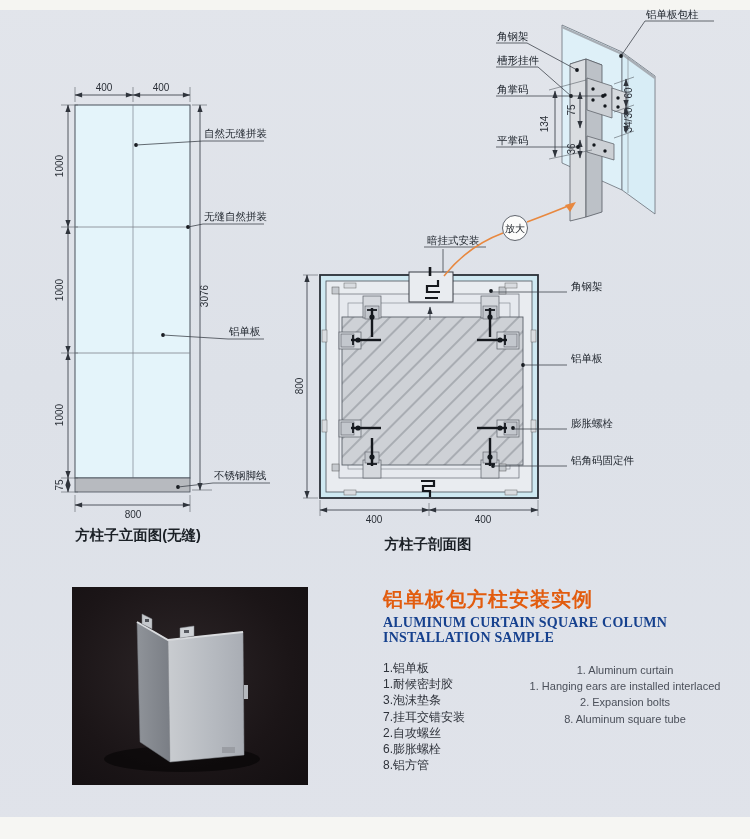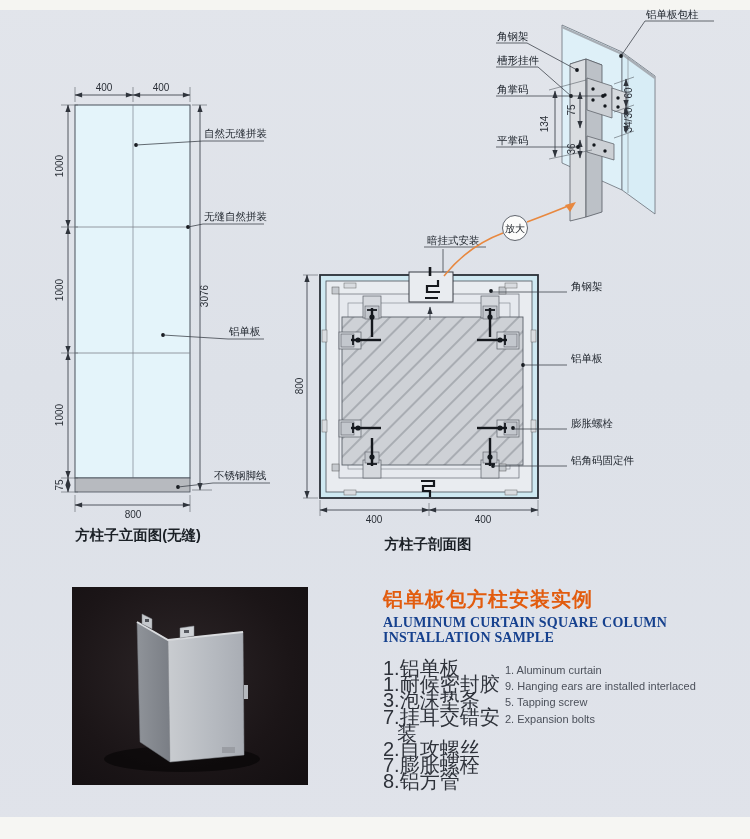--- a/index.html
+++ b/index.html
@@ -21,22 +21,22 @@
   .bolt{stroke:#15181d;stroke-width:2.4;fill:none}
   .bolthead{stroke:#15181d;stroke-width:1.8;fill:none}
 
   .photo{position:absolute;left:72px;top:587px;width:236px;height:198px;
          background:radial-gradient(ellipse at 45% 42%,#2c2527 0%,#1b1517 62%,#130f11 100%);}
   .info{position:absolute;left:383px;top:588px;width:362px;}
   .title{font-size:20px;font-weight:bold;color:#e25c0e;letter-spacing:1px;line-height:23px;}
   .subtitle{font-family:"Liberation Serif",serif;font-size:14px;font-weight:bold;color:#16418e;
             margin-top:4px;letter-spacing:0.2px;line-height:15px;}
   .lists{position:relative;margin-top:15px;height:160px;}
-  .list-cn{position:absolute;left:0;top:0;width:122px;font-size:20px;color:#2e323a;line-height:16.2px;}
-  .list-en{position:absolute;left:122px;top:2px;width:240px;font-size:11px;color:#4b505a;line-height:16.2px;}
+  .list-cn{position:absolute;left:0;top:0;width:122px;font-size:12px;color:#2e323a;line-height:16.2px;}
+  .list-en{position:absolute;left:122px;top:2px;width:240px;font-size:11px;color:#4b505a;line-height:16.2px;text-align:center;}
   .list-cn div{white-space:pre-line;text-indent:-14px;padding-left:14px;}
   .list-en div{white-space:pre-line;text-indent:-13px;padding-left:13px;}
 </style>
 </head>
 <body>
 
 <div class="page">
   <div class="strip-top"></div>
   <div class="strip-bottom"></div>
 
@@ -340,24 +340,24 @@
   <div class="info">
     <div class="title">铝单板包方柱安装实例</div>
     <div class="subtitle">ALUMINUM CURTAIN SQUARE COLUMN INSTALLATION SAMPLE</div>
     <div class="lists">
       <div class="list-cn">
         <div>1.铝单板</div>
         <div>1.耐候密封胶</div>
         <div>3.泡沫垫条</div>
         <div>7.挂耳交错安装</div>
         <div>2.自攻螺丝</div>
-        <div>7.膨胀螺栓</div>
+        <div>6.膨胀螺栓</div>
         <div>8.铝方管</div>
       </div>
       <div class="list-en">
         <div>1. Aluminum curtain</div>
-        <div>9. Hanging ears are installed interlaced</div>
-        <div>5. Tapping screw</div>
+        <div>1. Hanging ears are installed interlaced</div>
         <div>2. Expansion bolts</div>
+        <div>8. Aluminum square tube</div>
       </div>
     </div>
   </div>
 </div>
 
 </body></html>

